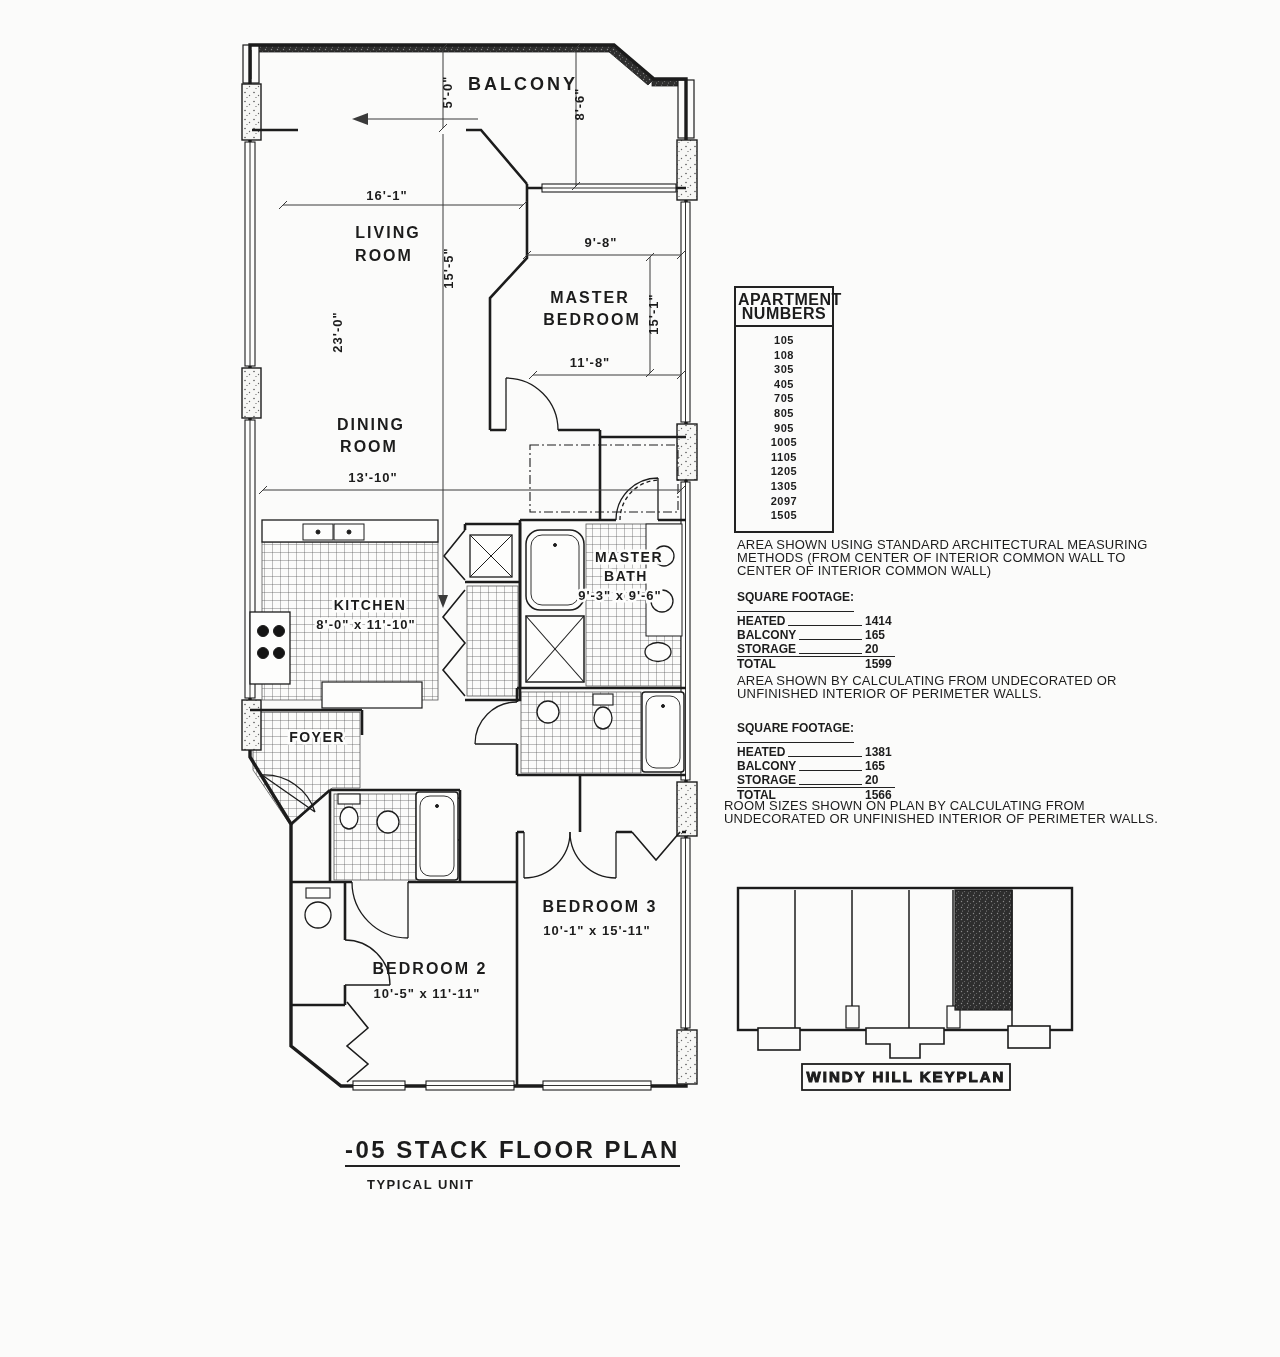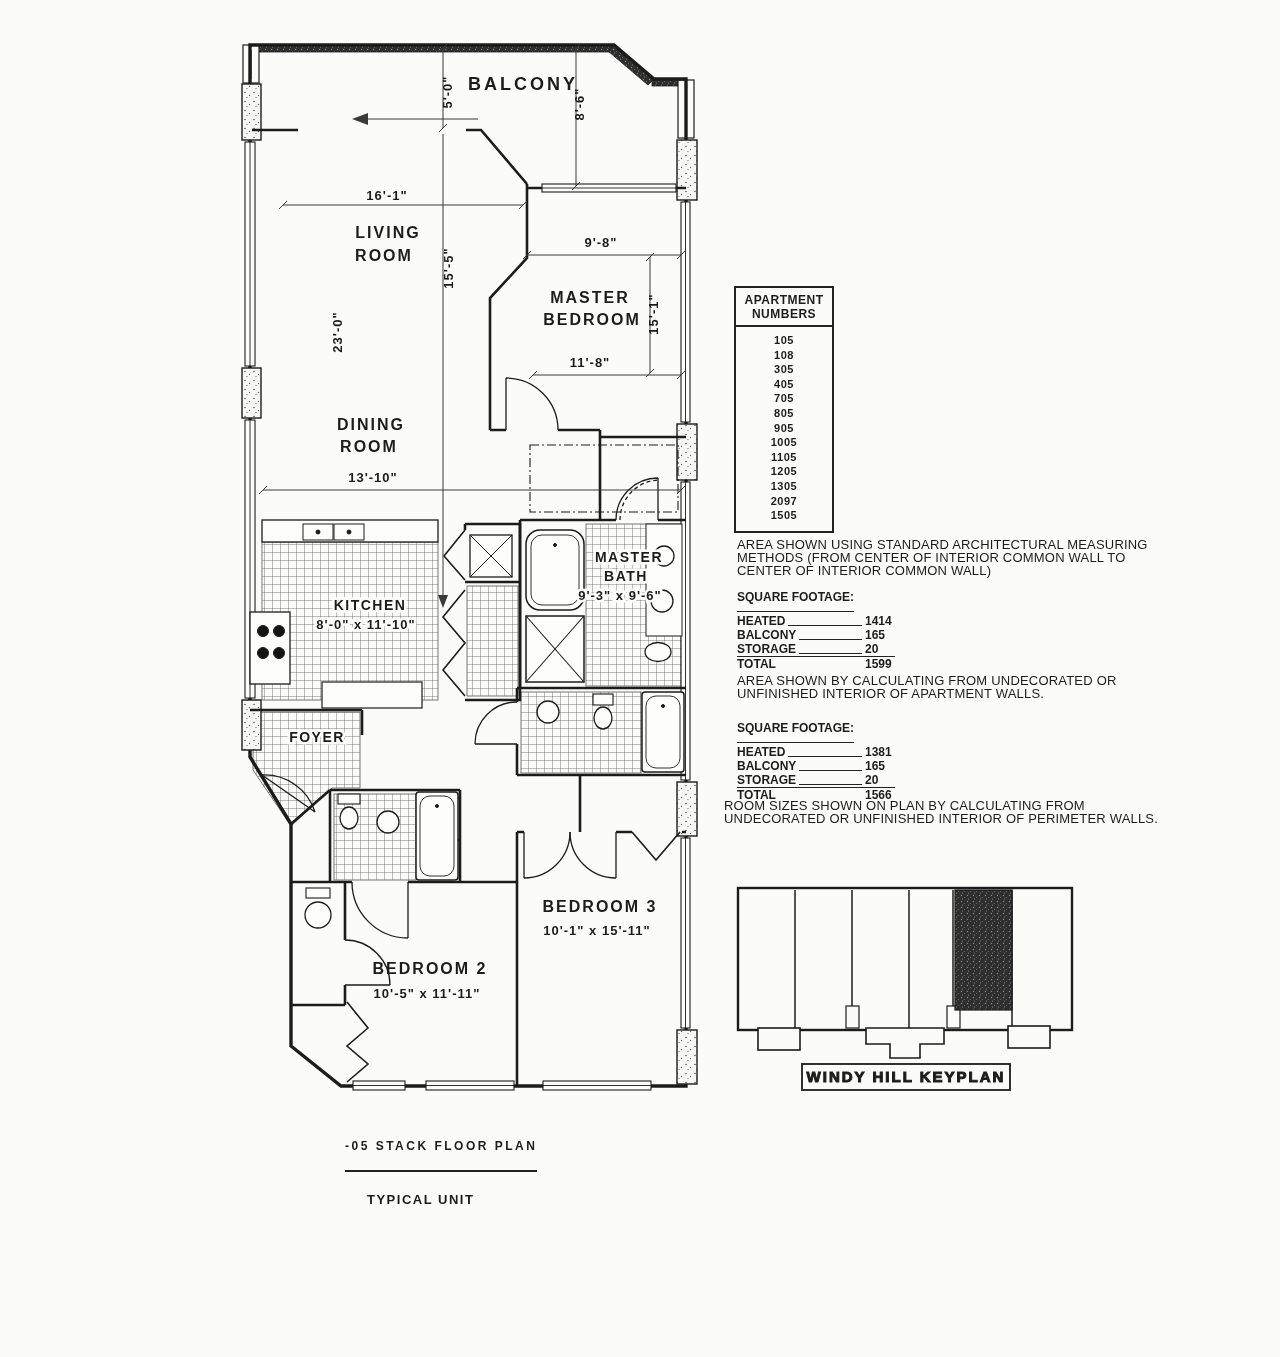--- a/index.html
+++ b/index.html
@@ -16,25 +16,25 @@
   .note{font-size:13px;line-height:13px;font-weight:normal;letter-spacing:.2px;}
   .sfblock{font-size:12px;font-weight:bold;width:158px;}
   .sfhead{display:inline-block;border-bottom:1.6px solid #222;padding-bottom:7px;margin-bottom:2px;}
   .sf-row{display:flex;align-items:flex-end;height:14px;}
   .sf-row .lead{flex:1;border-bottom:1.6px solid #222;margin:0 3px 2px 3px;}
   .sf-row.noline .lead{border-bottom:none;}
   .sf-row.fullline{border-bottom:1.6px solid #222;}
   .sf-row .val{min-width:30px;text-align:left;}
   
   .apt{border:2px solid #222;width:96px;background:#fbfbfa;}
-  .apt-head{text-align:center;font-size:12px;font-weight:bold;letter-spacing:.5px;line-height:14px;padding:5px 2px 4px 2px;border-bottom:2.5px solid #222;}
+  .apt-head{text-align:center;font-size:16px;font-weight:bold;letter-spacing:.5px;line-height:14px;padding:5px 2px 4px 2px;border-bottom:2.5px solid #222;}
   .apt-list{padding:6px 0 8px 0;text-align:center;font-size:11px;font-weight:bold;line-height:14.6px;letter-spacing:.5px;}
   
-  .title-main{font-size:12px;font-weight:bold;letter-spacing:2.5px;border-bottom:2.2px solid #222;padding-bottom:17px;display:inline-block;}
-  .title-sub{font-size:13px;font-weight:bold;letter-spacing:1.5px;margin-top:20px;}
+  .title-main{font-size:24px;font-weight:bold;letter-spacing:2.5px;border-bottom:2.2px solid #222;padding-bottom:1px;display:inline-block;}
+  .title-sub{font-size:13px;font-weight:bold;letter-spacing:1.5px;margin-top:10px;}
 </style>
 </head>
 <body>
 
 <svg class="abs" style="left:0;top:0" width="1280" height="1357" viewBox="0 0 1280 1357">
   <defs>
     <pattern id="tile" width="8" height="8" patternUnits="userSpaceOnUse">
       <path d="M8,0 H0 V8" fill="none" stroke="#4a4a4a" stroke-width="0.7"></path>
     </pattern>
     <pattern id="stip" width="6" height="6" patternUnits="userSpaceOnUse">
@@ -318,21 +318,21 @@
       <span class="lead"></span>
       <span class="val">20</span>
     </div>
   <div class="sf-row noline">
       <span>TOTAL</span>
       <span class="lead"></span>
       <span class="val">1599</span>
     </div>
 </div>
 
-<div class="abs note" style="left:737px;top:674px;width:438px;">AREA SHOWN BY CALCULATING FROM UNDECORATED OR UNFINISHED INTERIOR OF APARTMENT WALLS.</div>
+<div class="abs note" style="left:737px;top:674px;width:438px;">AREA SHOWN BY CALCULATING FROM UNDECORATED OR UNFINISHED INTERIOR OF PERIMETER WALLS.</div>
 
 <div class="abs sfblock" style="left:737px;top:721px;">
   <span class="sfhead">SQUARE FOOTAGE:</span>
   <div class="sf-row">
       <span>HEATED</span>
       <span class="lead"></span>
       <span class="val">1381</span>
     </div>
   <div class="sf-row">
       <span>BALCONY</span>

